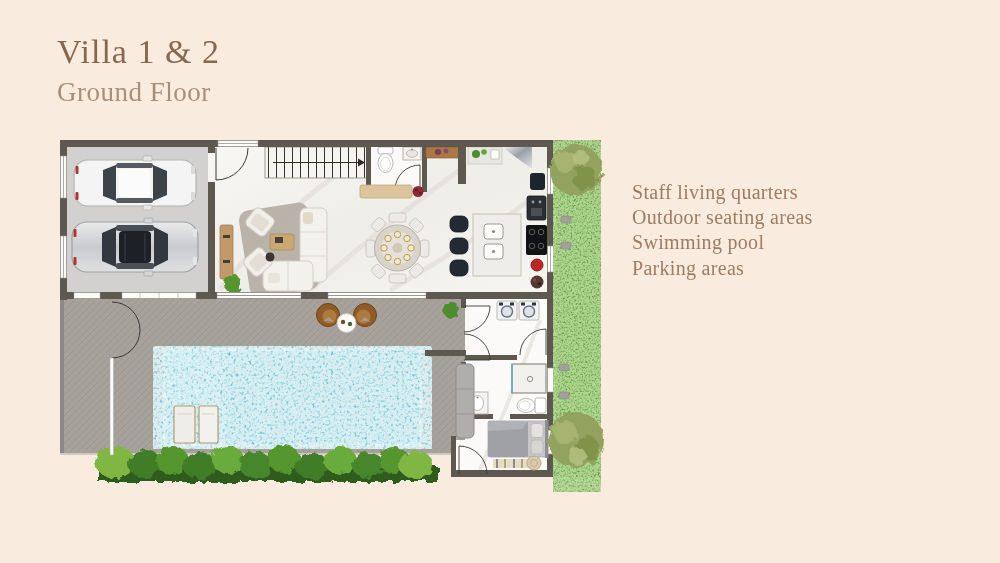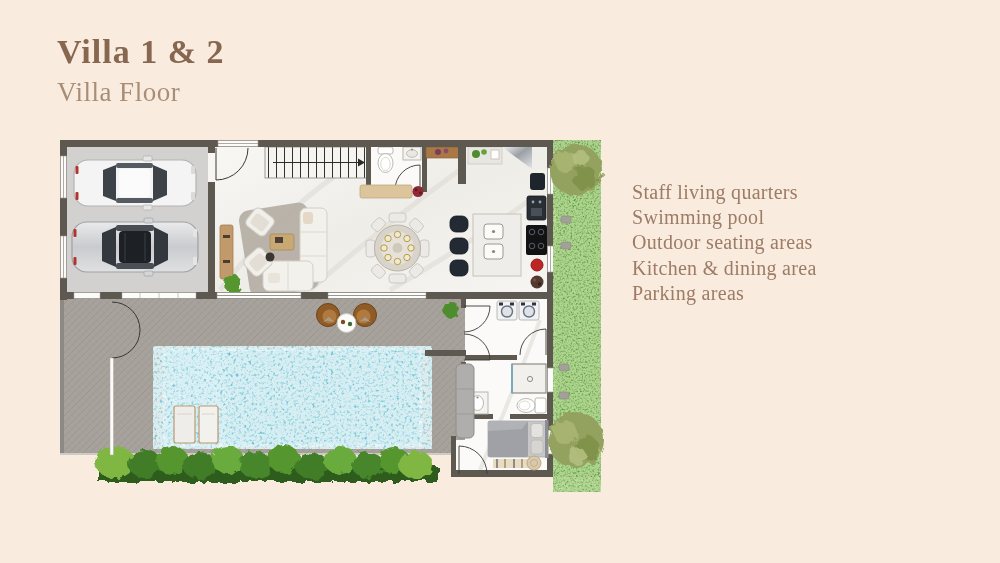--- a/index.html
+++ b/index.html
@@ -4,40 +4,39 @@
 <style>
   :root{
     --bg:#f9ecdf; --title-color:#876750; --subtitle-color:#a98e77; --list-color:#9d7b64;
     --wall:#5d5850; --marble:#f5f3ef; --garage-floor:#d2d1cf; --deck:#a6a19b;
     --pool-water:#62b7cd; --hedge:#4b8b2f; --wood:#c2996a; --chair-brown:#8f5c28;
   }
   *{margin:0;padding:0;box-sizing:border-box}
   html,body{width:1000px;height:563px}
   body{background:var(--bg);font-family:"Liberation Serif","DejaVu Serif",serif;overflow:hidden}
   .stage{position:relative;width:1000px;height:563px}
-  .page-title{position:absolute;left:57px;top:33px;font-size:34px;font-weight:700;
+  .page-title{position:absolute;left:57px;top:33px;font-size:34px;font-weight:400;
     color:var(--title-color);letter-spacing:1px}
   .page-subtitle{position:absolute;left:57px;top:77px;font-size:27px;font-weight:400;
     color:var(--subtitle-color);letter-spacing:.5px}
   .features{position:absolute;left:632px;top:180px;list-style:none}
   .features li{font-size:20px;line-height:25.2px;color:var(--list-color);letter-spacing:.3px}
   .plan{position:absolute;left:60px;top:140px;width:545px;height:352px}
 </style>
 </head>
 <body>
 <div class="stage">
 
   <h1 class="page-title">Villa 1 &amp; 2</h1>
-  <h2 class="page-subtitle">Villa Floor</h2>
+  <h2 class="page-subtitle">Ground Floor</h2>
 
   <ul class="features">
     <li>Staff living quarters</li>
+    <li>Outdoor seating areas</li>
     <li>Swimming pool</li>
-    <li>Outdoor seating areas</li>
-    <li>Kitchen &amp; dining area</li>
     <li>Parking areas</li>
   </ul>
 
   <svg class="plan" viewBox="0 0 545 352">
     <defs>
       <linearGradient id="marbleG" x1="0" y1="0" x2="1" y2="1">
         <stop offset="0" stop-color="#f8f7f4"></stop>
           <stop offset=".5" stop-color="#efede8"></stop>
           <stop offset="1" stop-color="#f6f5f1"></stop>
       </linearGradient>

